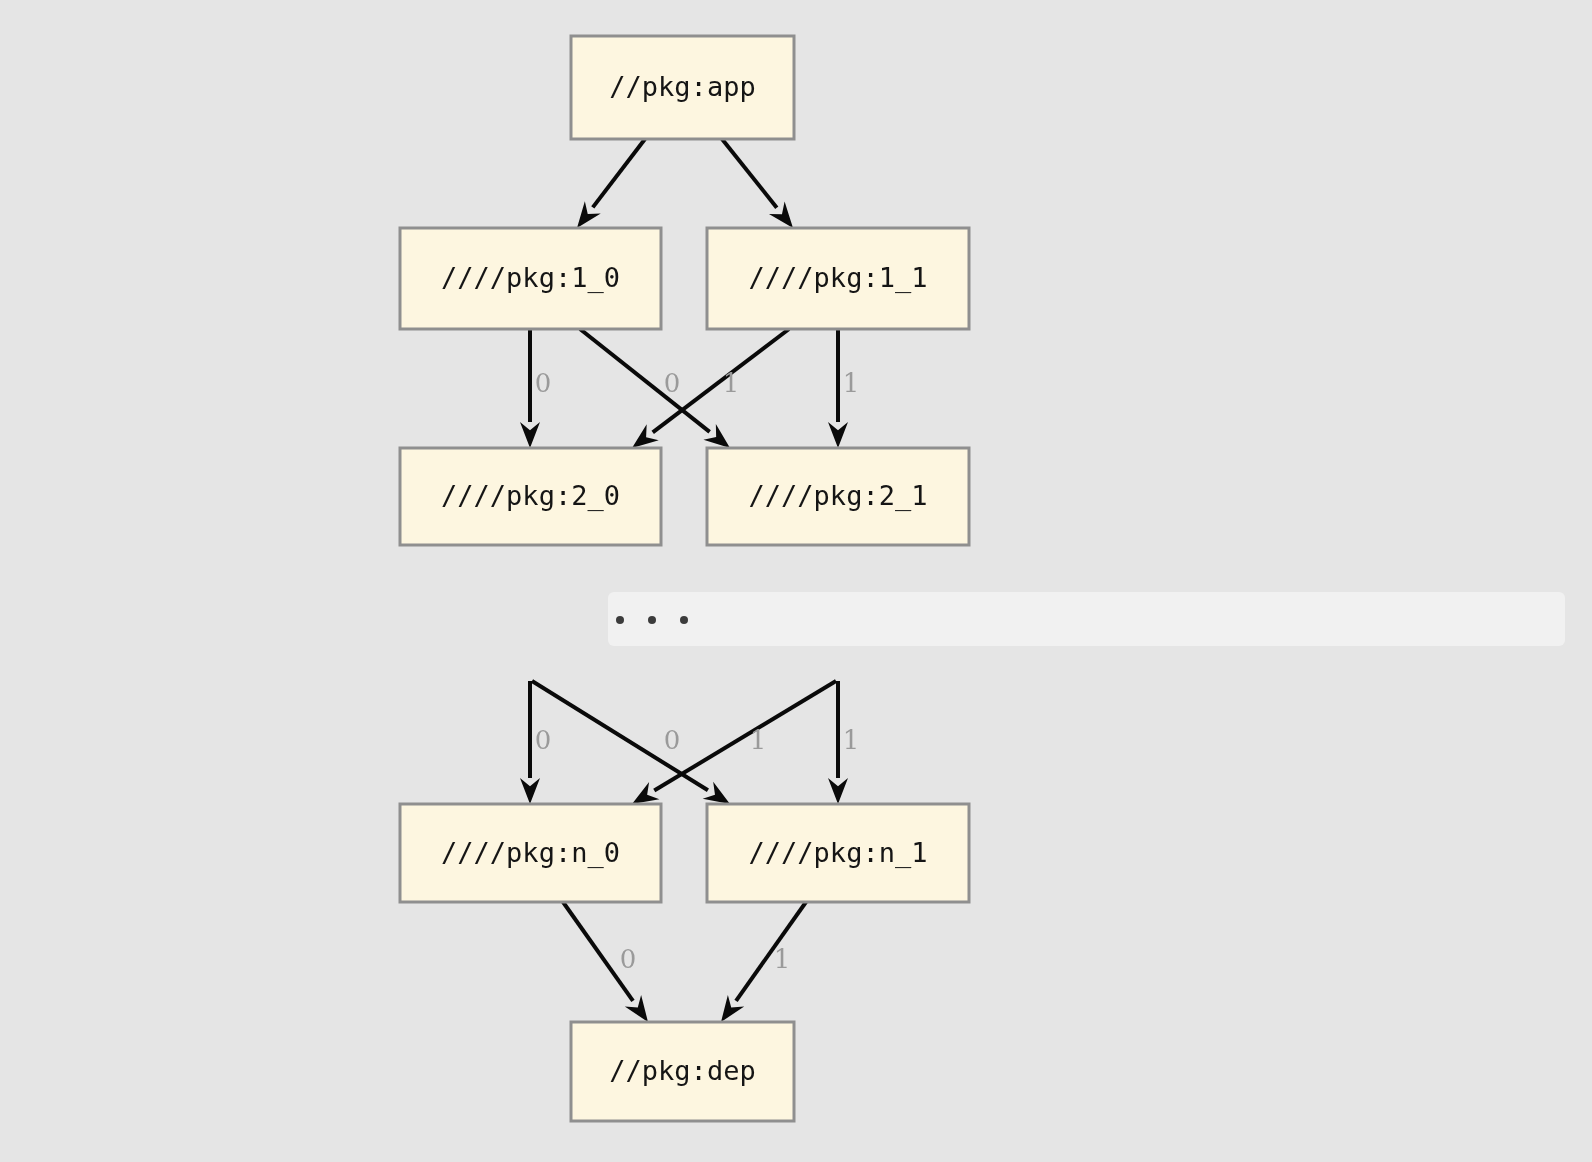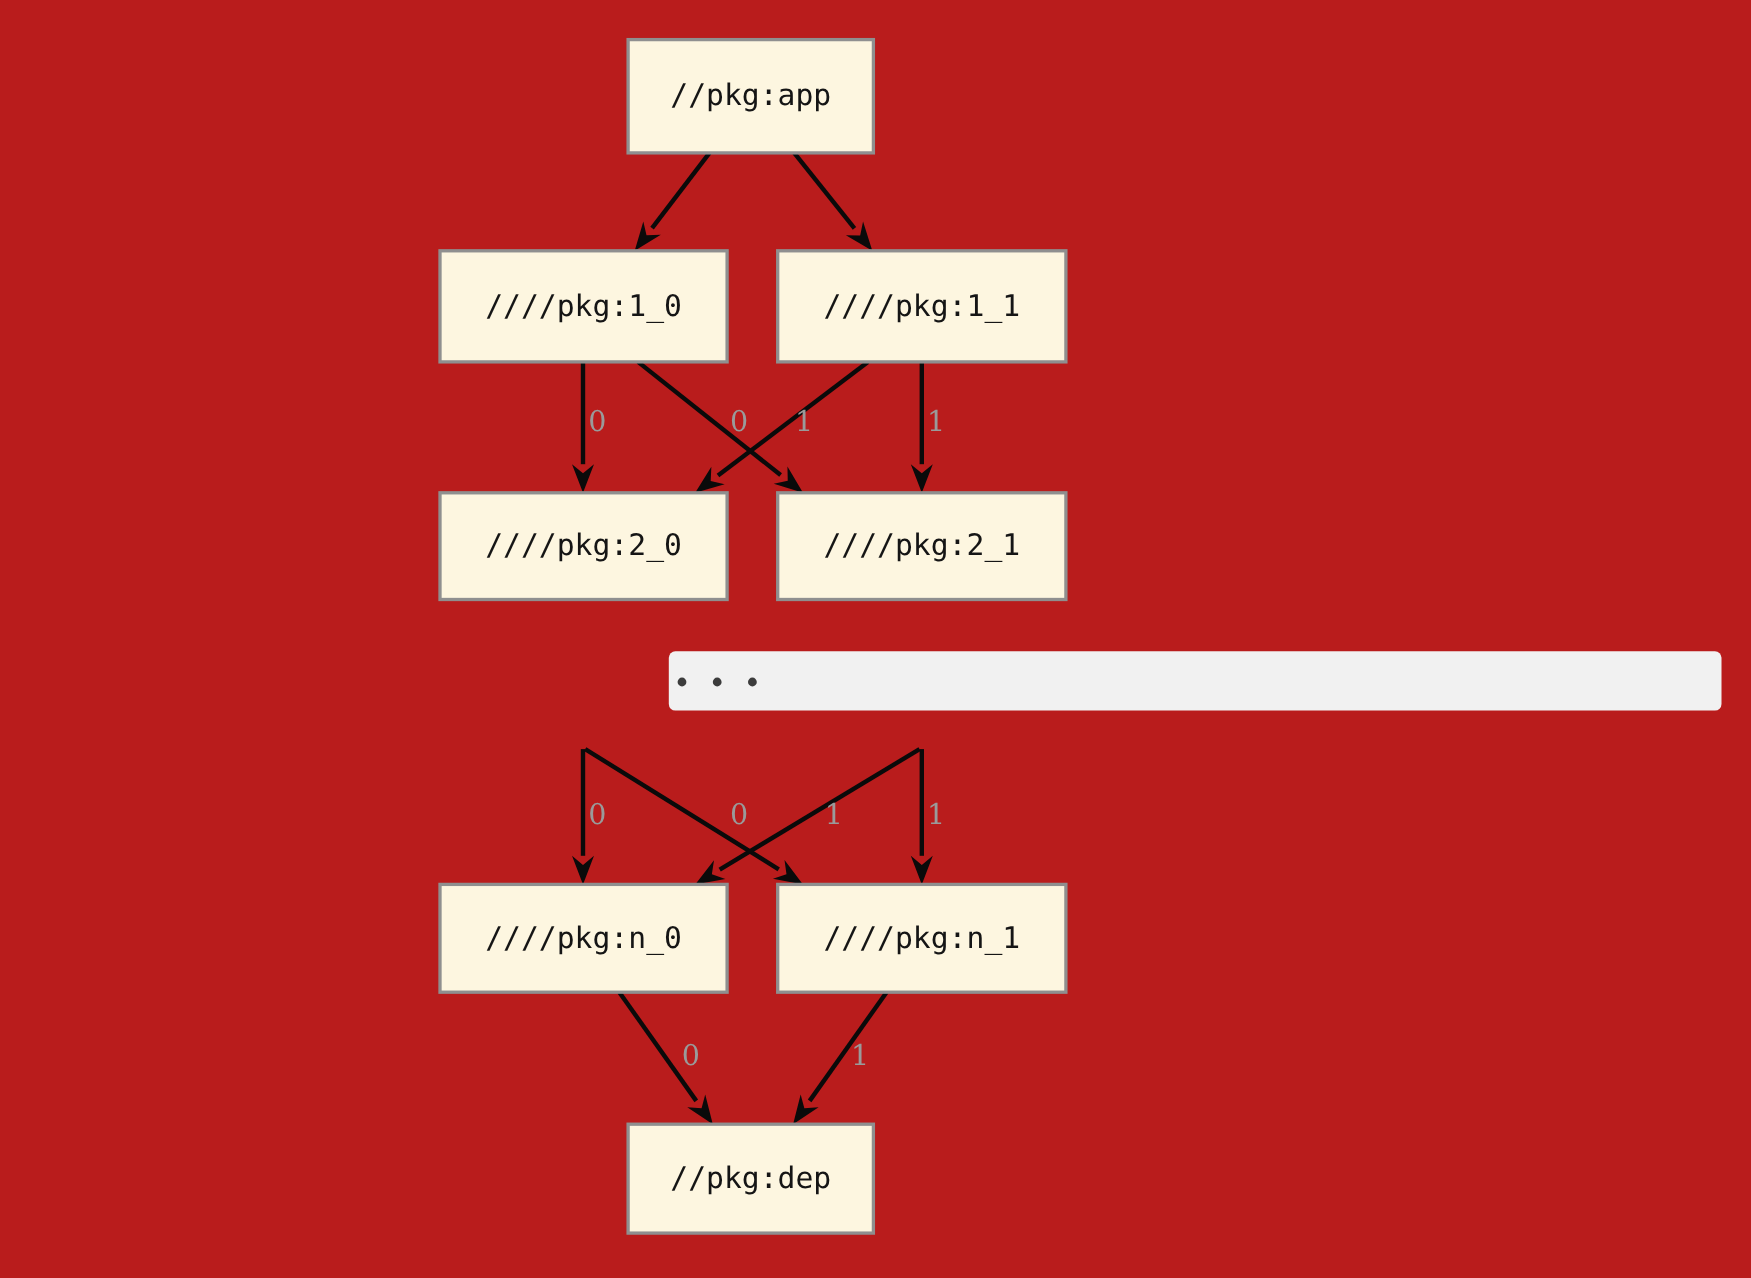--- a/index.html
+++ b/index.html
@@ -7,21 +7,21 @@
     padding: 0;
     background: #ffffff;
   }
   body {
     font-family: "Liberation Sans", sans-serif;
   }
   #canvas {
     position: relative;
     width: 1592px;
     height: 1162px;
-    background: #b91c1c;
+    background: #e5e5e5;
     overflow: hidden;
   }
   #graph-svg {
     position: absolute;
     left: 0;
     top: 0;
     width: 1592px;
     height: 1162px;
   }
   .node-rect {

